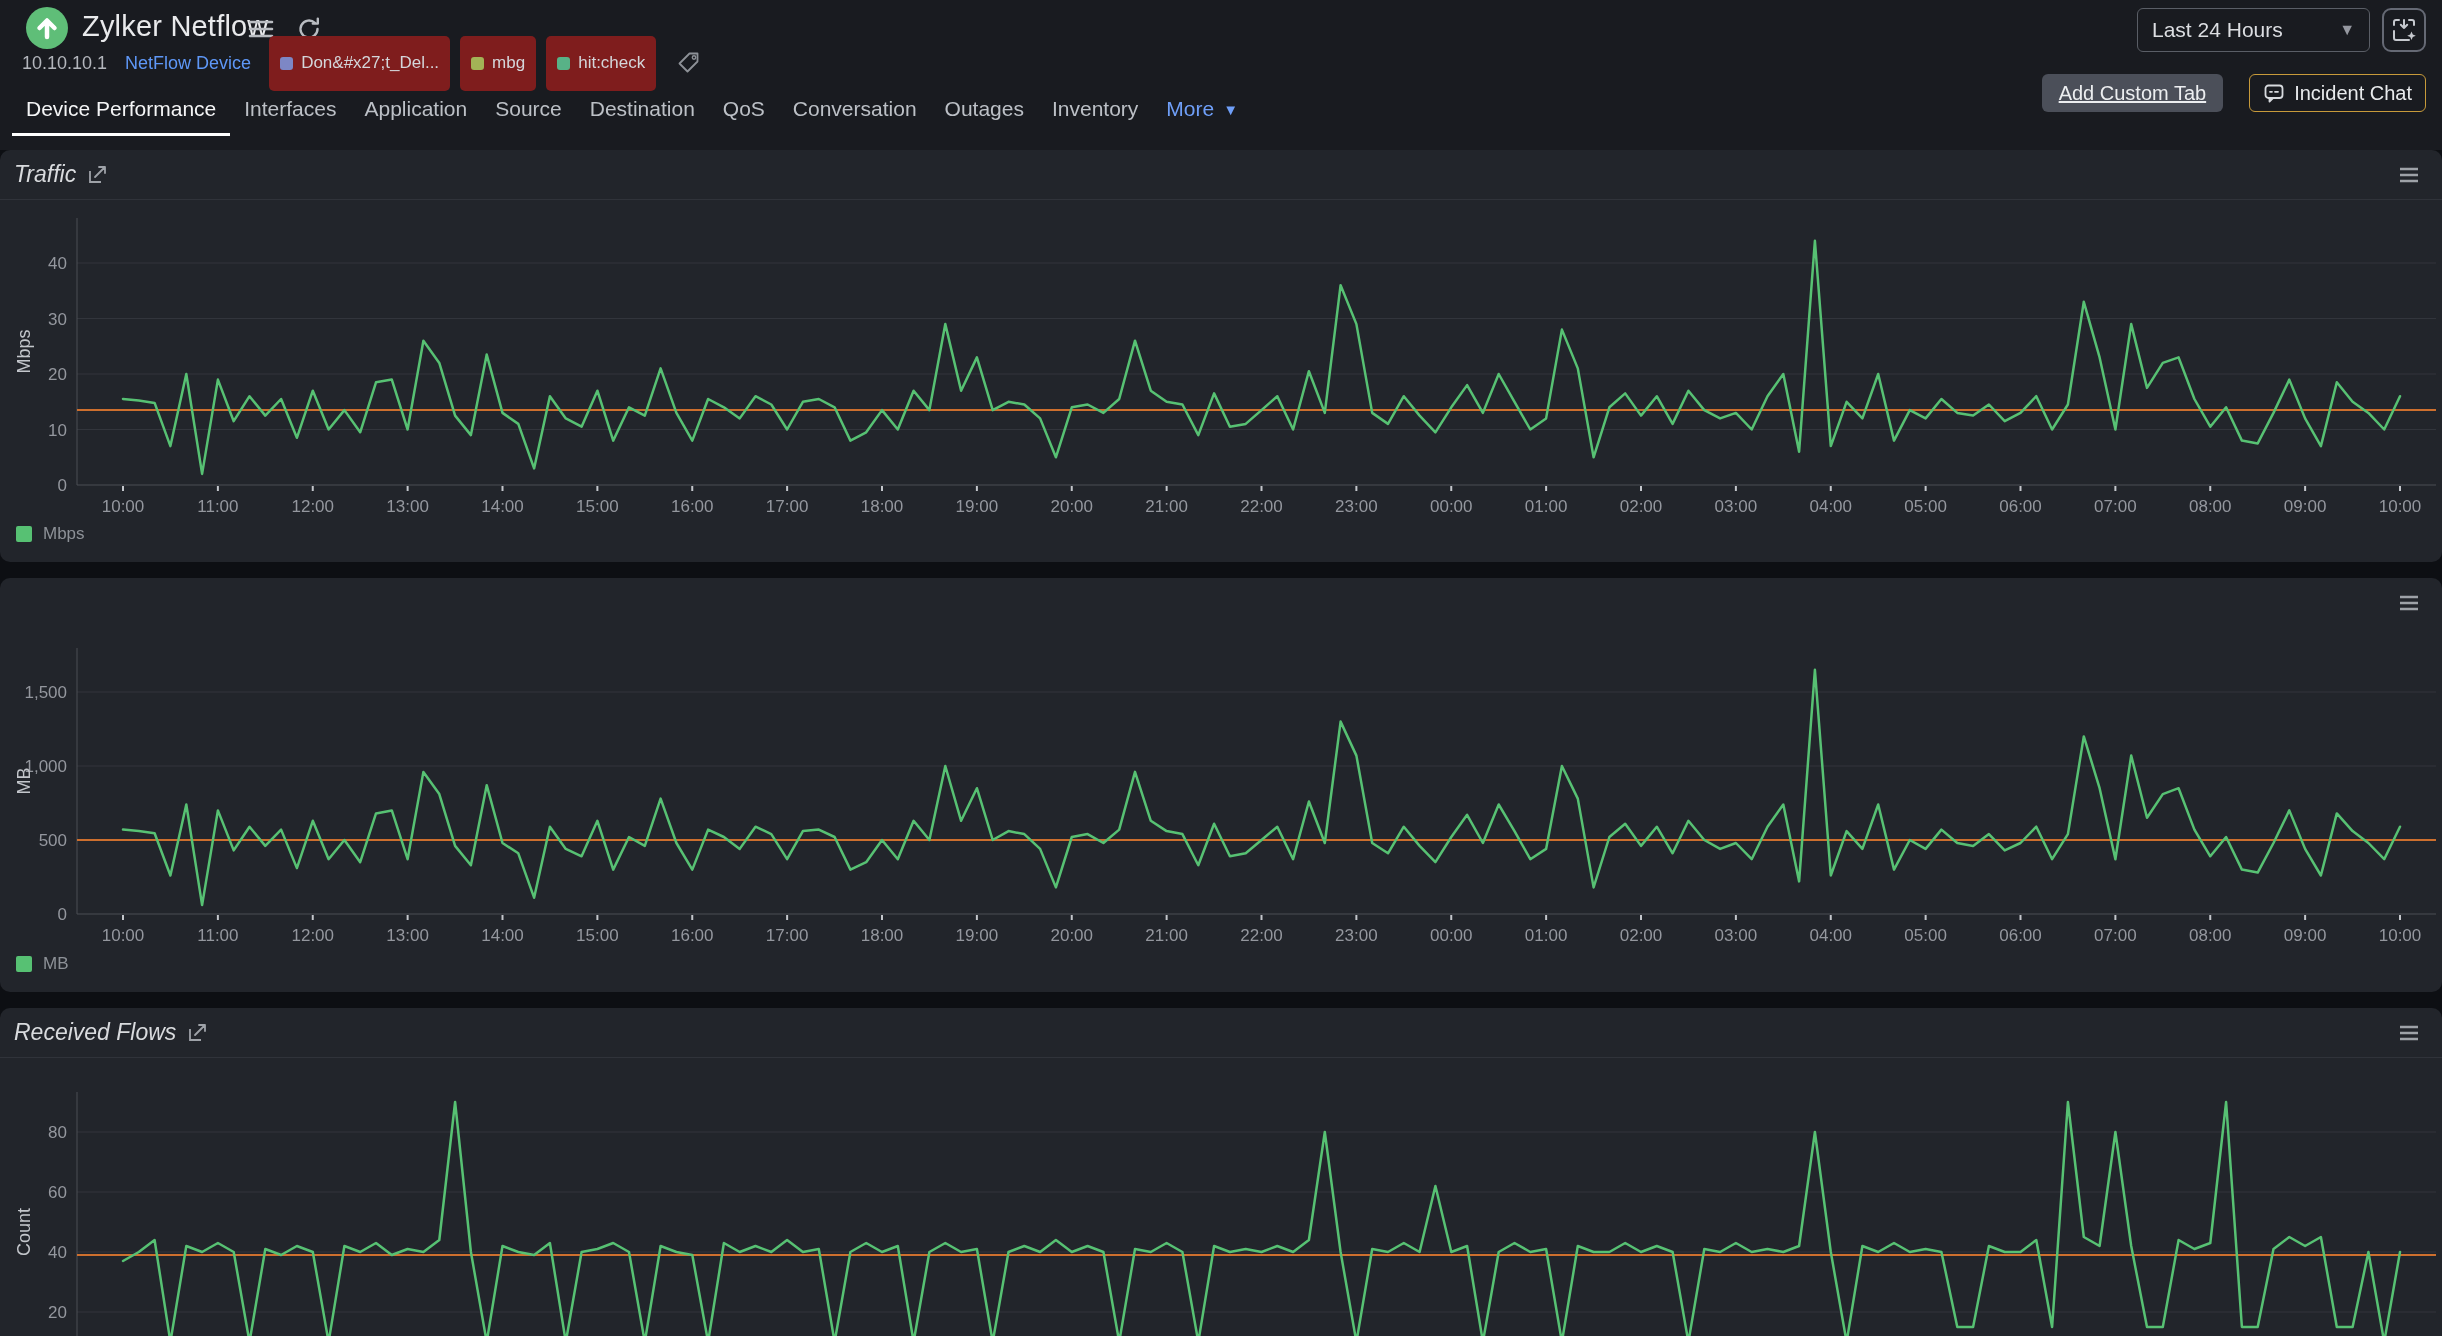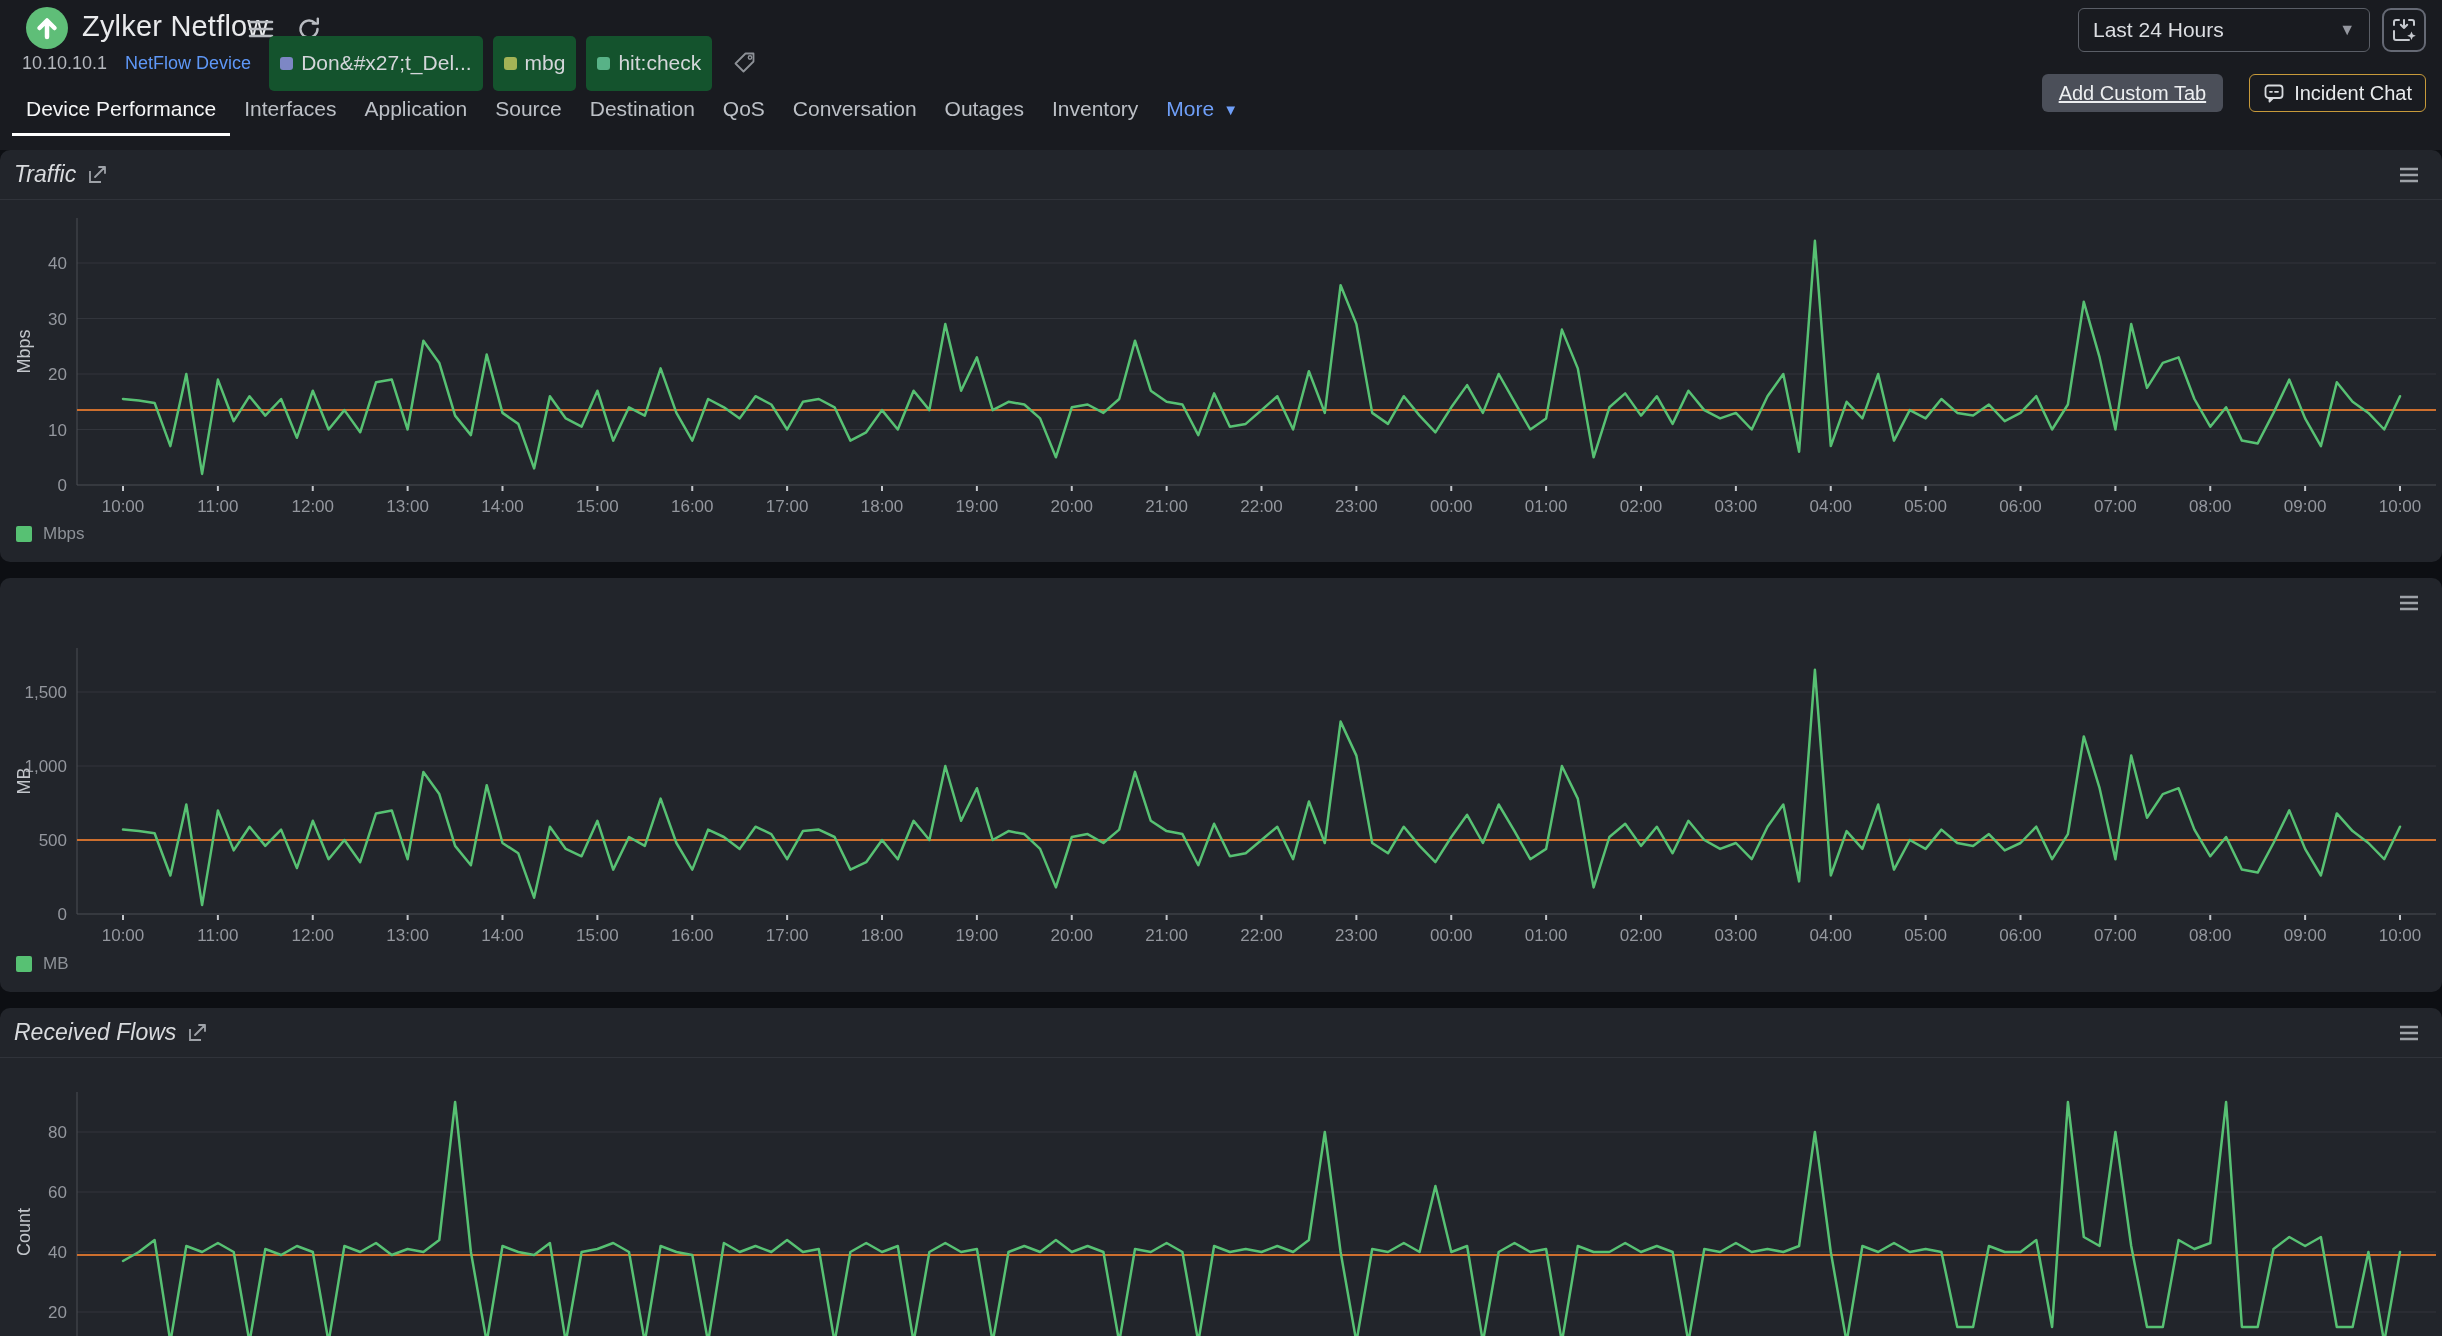--- a/index.html
+++ b/index.html
@@ -14,33 +14,33 @@
   .status-circle{position:absolute;left:26px;top:7px;width:42px;height:42px;border-radius:50%;
     background:#5fbe78;display:flex;align-items:center;justify-content:center;}
   .page-title{position:absolute;left:82px;top:10px;font-size:29px;color:#e9eaec;font-weight:400;letter-spacing:.2px;}
   .hdr-icon{position:absolute;top:16px;width:26px;height:26px;display:flex;align-items:center;justify-content:center;cursor:pointer;}
   .hdr-menu{left:248px;}
   .hdr-refresh{left:296px;}
   .sub-row{position:absolute;left:22px;top:47px;height:32px;display:flex;align-items:center;gap:18px;}
   .device-ip{font-size:18px;color:#b3b6bc;}
   .device-link{font-size:18px;color:#5e97f6;cursor:pointer;}
   .tag-list{display:flex;align-items:center;gap:10px;}
-  .chip{display:flex;align-items:center;gap:8px;height:31px;padding:12px 11px;background:#14532d;border-radius:5px;
-    font-size:21px;color:#d4d6da;cursor:pointer;}
+  .chip{display:flex;align-items:center;gap:8px;height:31px;padding:12px 11px;background:#7f1d1d;border-radius:5px;
+    font-size:17px;color:#d4d6da;cursor:pointer;}
   .chip .sq{width:13px;height:13px;border-radius:3px;display:inline-block;}
   .tag-icon{margin-left:2px;display:flex;align-items:center;}
   
   .tab-bar{position:absolute;left:12px;top:84px;height:52px;display:flex;align-items:stretch;}
   .tab{padding:13px 14px 0 14px;font-size:21px;color:#bcc0c6;cursor:pointer;white-space:nowrap;}
   .tab.active{color:#f4f5f6;border-bottom:3px solid #ffffff;}
   .tab.more{color:#6f9ff8;display:flex;align-items:flex-start;gap:9px;}
   .tab.more .caret{font-size:15px;margin-top:4px;color:#6f9ff8;}
   
   .top-controls{position:absolute;right:16px;top:8px;display:flex;gap:12px;align-items:center;}
-  .time-range{width:292px;height:44px;border:1px solid #5a5e66;border-radius:6px;display:flex;align-items:center;
+  .time-range{width:233px;height:44px;border:1px solid #5a5e66;border-radius:6px;display:flex;align-items:center;
     justify-content:space-between;padding:0 14px;font-size:21px;color:#dcdee2;cursor:pointer;box-sizing:border-box;}
   .time-range .caret{color:#9598a0;font-size:16px;}
   .sq-btn{width:44px;height:44px;border:2px solid #656974;border-radius:9px;display:flex;align-items:center;
     justify-content:center;cursor:pointer;box-sizing:border-box;}
   .btn-row{position:absolute;right:16px;top:74px;display:flex;gap:26px;align-items:center;}
   .btn{height:38px;display:flex;align-items:center;border-radius:6px;font-size:20px;cursor:pointer;box-sizing:border-box;}
   .btn-gray{background:#4b4f59;color:#eceef0;padding:0 17px;text-decoration:underline;}
   .btn-outline{border:1px solid #c79a3a;color:#e8eaec;padding:0 13px;gap:9px;background:transparent;}
   
   .panel{position:absolute;left:0;width:2442px;background:#22252b;border-radius:10px;}

